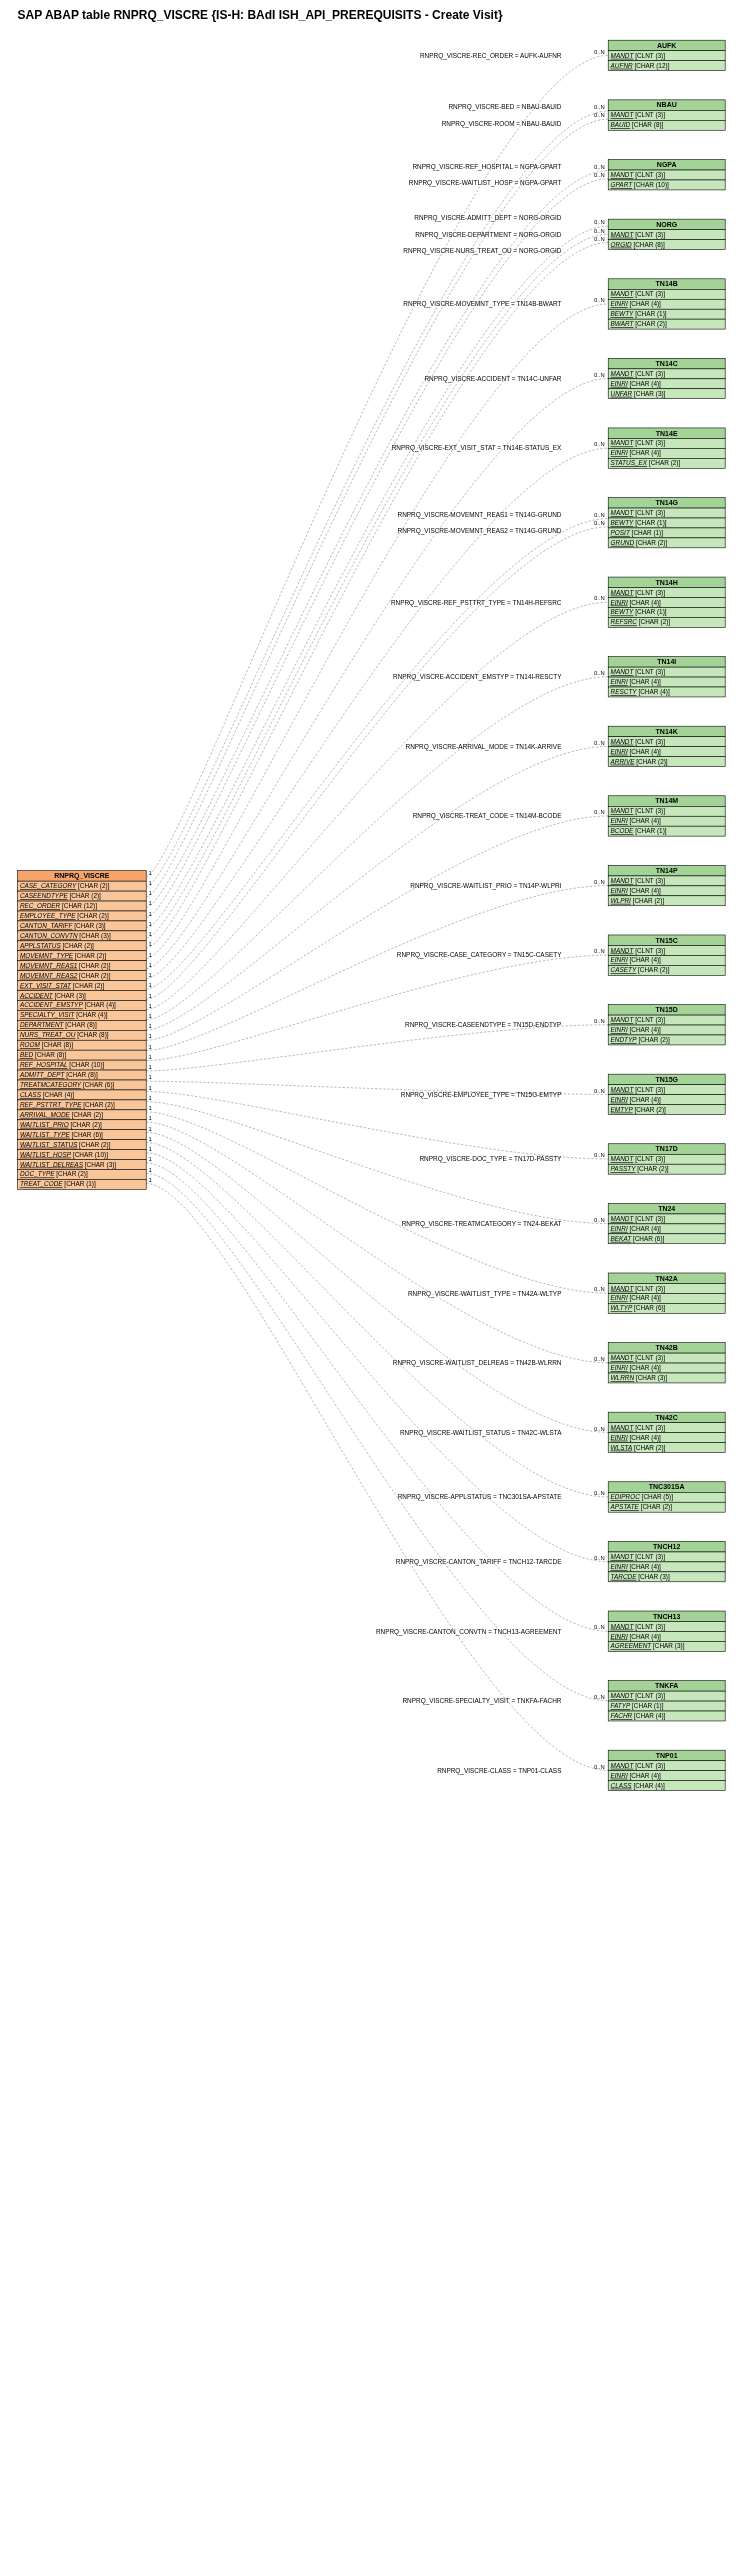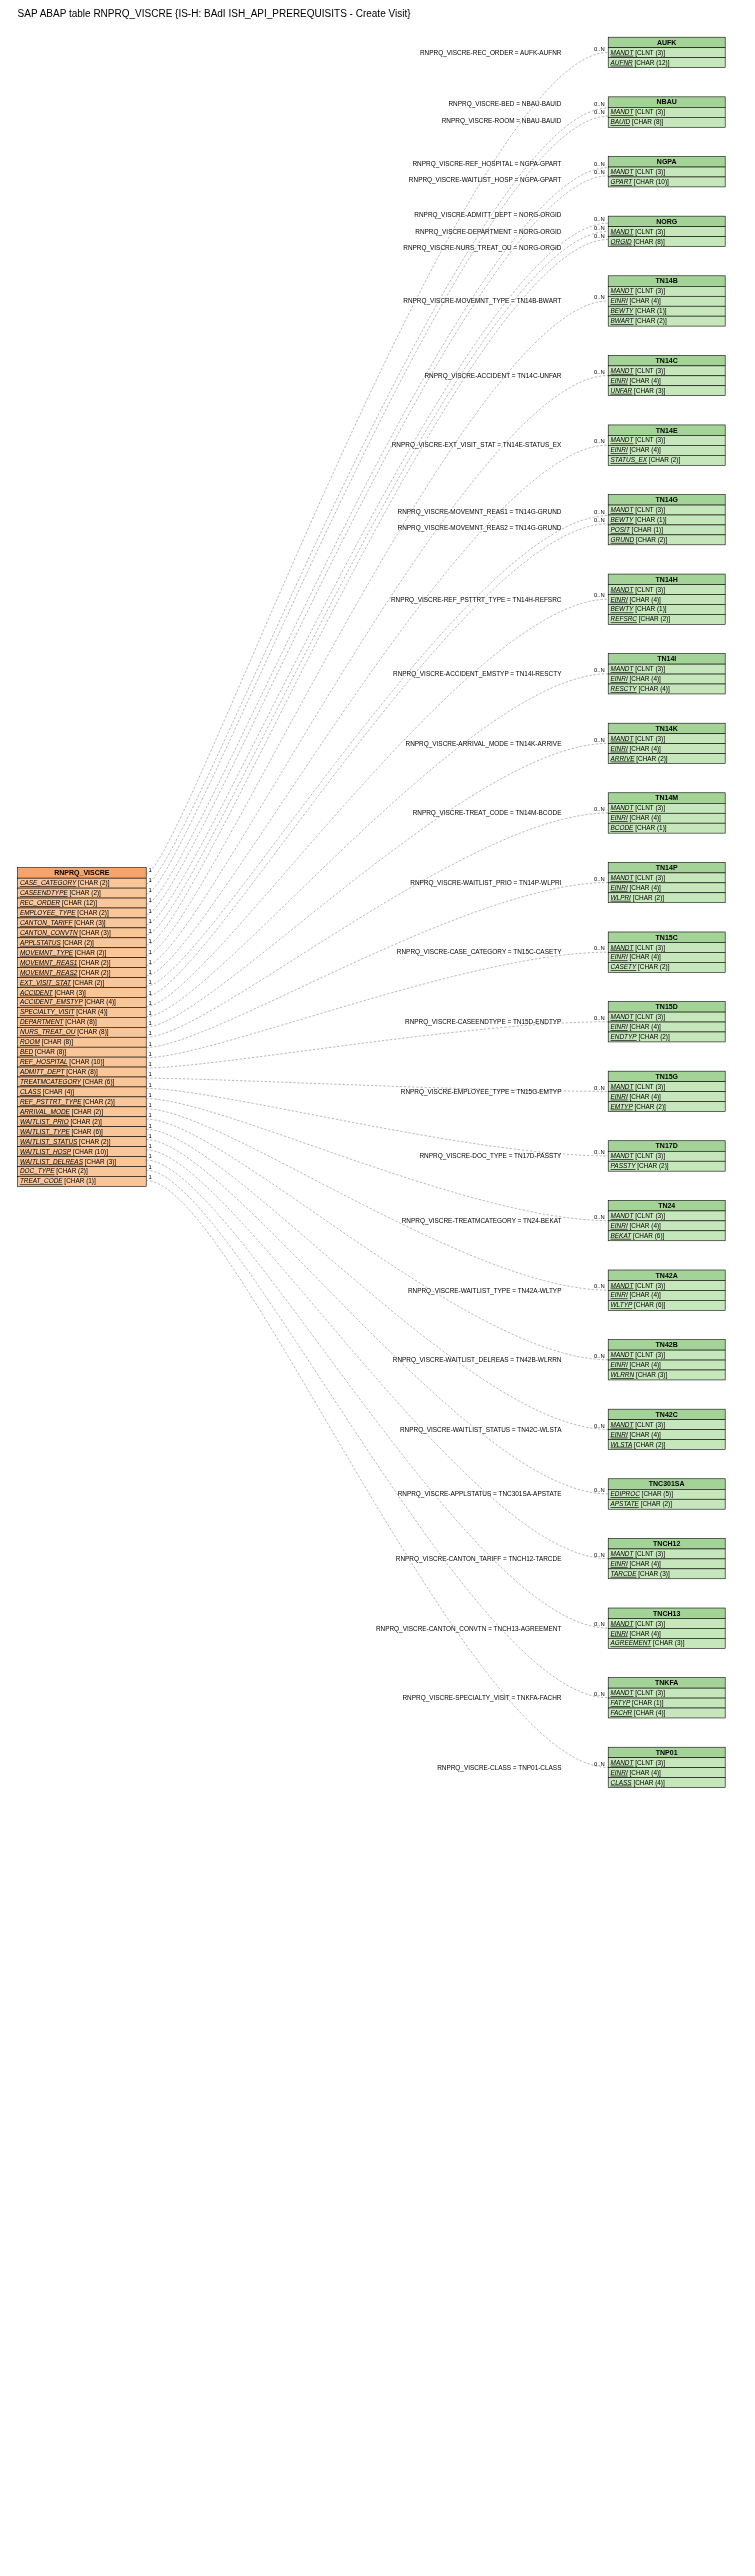--- a/index.html
+++ b/index.html
@@ -1,17 +1,17 @@
 <!DOCTYPE html>
 <html><head>
 <meta charset="utf-8">
 <style>
   html,body{margin:0;padding:0;background:#fff;font-family:Arial,Helvetica,sans-serif;font-size:7px;color:#000}
   .page{width:755px;position:relative;padding:5.9px 0 23.4px 0}
-  h1.title{font-size:10px;font-weight:normal;margin:2.3px 0 5.9px 17.6px}
+  h1.title{font-size:12px;font-weight:bold;margin:2.3px 0 5.9px 17.6px}
   svg{display:block}
   .tbl-header{fill:#a4d398;stroke:#000;stroke-width:1}
   .tbl-header-main{fill:#f7a36c;stroke:#000;stroke-width:1}
   .tbl-body{fill:#c6e6bb;stroke:#000;stroke-width:1}
   .tbl-body-main{fill:#f9c69a;stroke:#000;stroke-width:1}
   .tbl-title{font-weight:bold;font-size:12px}
   .fld{font-size:11px}
   .fld-key{text-decoration:underline;font-style:italic}
   .edge{stroke:#888;stroke-width:1;fill:none;stroke-dasharray:4 3}
   .lbl{font-size:11px;fill:#000}

